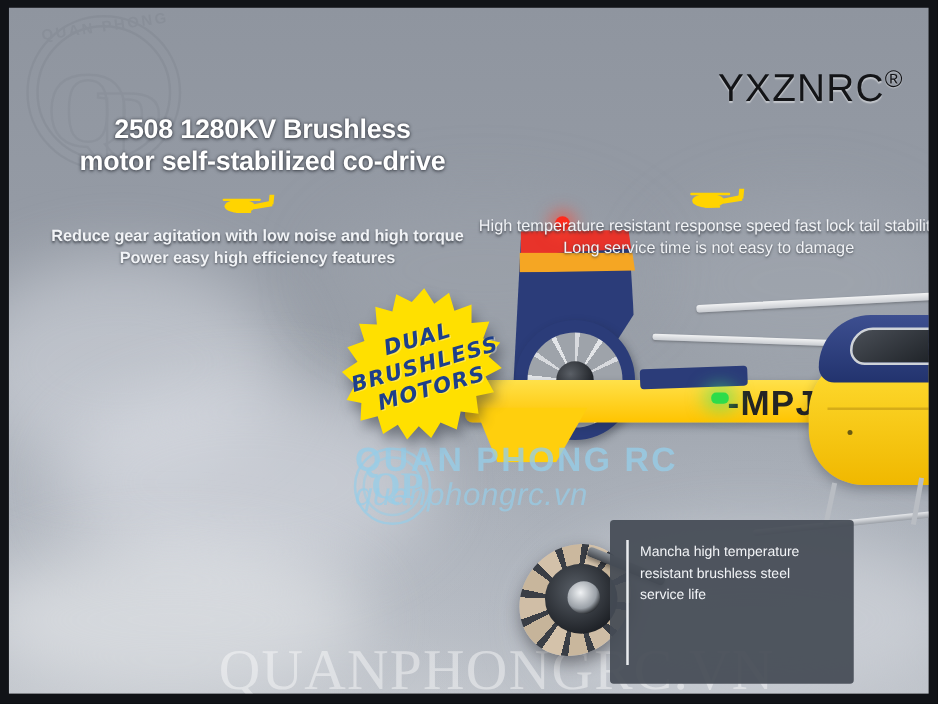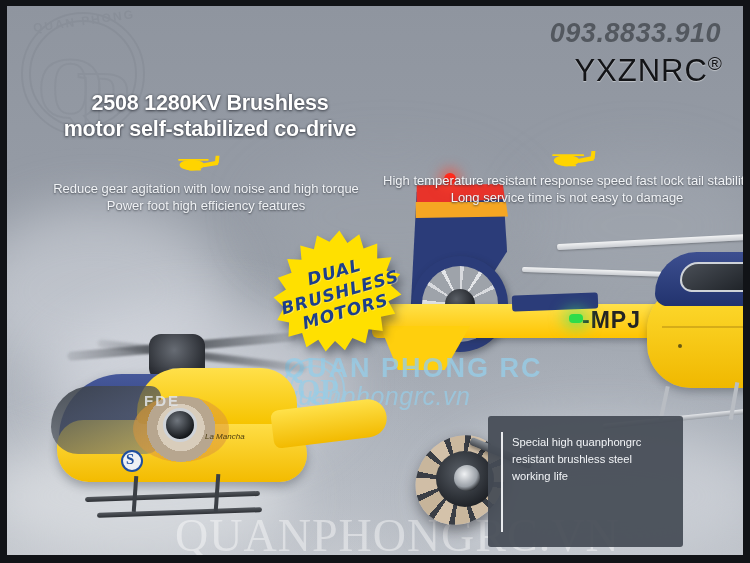--- a/index.html
+++ b/index.html
@@ -107,21 +107,21 @@
     letter-spacing:-.2px;
   }
   #headline-left{left:18px;top:84px;width:370px;text-align:center;}
   #headline-right{left:383px;top:84px;width:340px;text-align:center;}
 
   .subtext{
     position:absolute;z-index:30;
     color:#f1f3f6;font-size:13px;line-height:1.32;text-align:center;
     text-shadow:0 1px 2px rgba(45,50,58,.8);
   }
-  #subtext-left{left:8px;top:174px;width:382px;}
+  #subtext-left{left:8px;top:174px;width:382px;font-weight:bold;}
   #subtext-right{left:376px;top:166px;width:368px;}
 
   .heli-icon{position:absolute;z-index:29;}
 
   
   #burst{
     position:absolute;left:258px;top:222px;width:150px;height:128px;z-index:34;
     filter:drop-shadow(3px 6px 5px rgba(30,35,45,.45));
   }
   #burst .btxt{
@@ -190,73 +190,42 @@
       <div style="position:absolute;left:82px;top:-3px;width:12px;height:12px;border-radius:50%;background:#ff2a1c;box-shadow:0 0 12px 5px rgba(255,70,50,.55);"></div>
 
       <div style="position:absolute;left:50px;top:80px;width:96px;height:96px;border-radius:50%;background:#2b3c79;box-shadow:2px 3px 7px rgba(30,35,45,.4);"></div>
       <div style="position:absolute;left:60px;top:90px;width:76px;height:76px;border-radius:50%;background:conic-gradient(#d8dade 0 6deg,#9ea3aa 6deg 30deg,#e3e5e8 30deg 36deg,#9ea3aa 36deg 60deg,#d8dade 60deg 66deg,#9ea3aa 66deg 90deg,#e3e5e8 90deg 96deg,#9ea3aa 96deg 120deg,#d8dade 120deg 126deg,#9ea3aa 126deg 150deg,#e3e5e8 150deg 156deg,#9ea3aa 156deg 180deg,#d8dade 180deg 186deg,#9ea3aa 186deg 210deg,#e3e5e8 210deg 216deg,#9ea3aa 216deg 240deg,#d8dade 240deg 246deg,#9ea3aa 246deg 270deg,#e3e5e8 270deg 276deg,#9ea3aa 276deg 300deg,#d8dade 300deg 306deg,#9ea3aa 306deg 330deg,#e3e5e8 330deg 336deg,#9ea3aa 336deg 360deg);"></div>
       <div style="position:absolute;left:83px;top:113px;width:30px;height:30px;border-radius:50%;background:radial-gradient(circle at 38% 34%,#5a5f66,#1f2227 70%);"></div>
 
       <div style="position:absolute;left:10px;top:128px;width:300px;height:34px;background:linear-gradient(180deg,#ffe14a,#ffc400);border-radius:6px;box-shadow:0 3px 6px rgba(30,35,45,.3);"></div>
       <div style="position:absolute;left:18px;top:150px;width:90px;height:44px;background:#ffcf0d;clip-path:polygon(0 0,100% 0,72% 100%,20% 100%);"></div>
       <div style="position:absolute;left:150px;top:118px;width:86px;height:16px;background:#2b3c79;border-radius:3px;transform:rotate(-2deg);"></div>
 
-      <div style="position:absolute;left:220px;top:131px;font-size:23px;font-weight:bold;color:#232424;letter-spacing:1px;font-family:'Liberation Sans',sans-serif;">-MPJ</div>
+      <div style="position:absolute;left:220px;top:131px;font-size:28px;font-weight:bold;color:#232424;letter-spacing:1px;font-family:'Liberation Sans',sans-serif;">-MPJ</div>
       <div style="position:absolute;left:207px;top:138px;width:14px;height:9px;border-radius:4px;background:#2ddc4a;box-shadow:0 0 14px 6px rgba(70,230,110,.55);"></div>
 
       <div style="position:absolute;left:285px;top:108px;width:130px;height:104px;background:linear-gradient(180deg,#ffdd33,#f0b800);border-radius:46px 20px 34px 44px;box-shadow:0 4px 9px rgba(30,35,45,.3);"></div>
       <div style="position:absolute;left:293px;top:76px;width:125px;height:54px;background:linear-gradient(180deg,#3d4f90,#22336e);border-radius:54px 24px 10px 16px;"></div>
       <div style="position:absolute;left:318px;top:86px;width:72px;height:30px;background:linear-gradient(150deg,#4a4f57,#1d2126);border-radius:34px 18px 14px 22px;border:2px solid #cfd3d8;"></div>
       <div style="position:absolute;left:300px;top:150px;width:105px;height:2px;background:rgba(190,150,20,.6);"></div>
       <div style="position:absolute;left:316px;top:168px;width:4px;height:4px;border-radius:50%;background:#6a5a12;"></div>
 
       <div style="position:absolute;left:240px;top:238px;width:190px;height:5px;background:linear-gradient(180deg,#e7e9ec,#9ba0a7);border-radius:3px;transform:rotate(-6deg);"></div>
       <div style="position:absolute;left:300px;top:210px;width:4px;height:36px;background:#b9bdc3;transform:rotate(12deg);"></div>
       <div style="position:absolute;left:370px;top:206px;width:4px;height:38px;background:#b9bdc3;transform:rotate(10deg);"></div>
     </div>
 
-    <div class="art" style="left:30px;top:318px;width:340px;height:200px;z-index:24;">
-
-      <div style="position:absolute;left:30px;top:18px;width:230px;height:9px;background:linear-gradient(90deg,rgba(70,74,80,.15),rgba(62,66,72,.85),rgba(70,74,80,.15));border-radius:5px;transform:rotate(-5deg);filter:blur(1px);"></div>
-      <div style="position:absolute;left:60px;top:28px;width:210px;height:8px;background:linear-gradient(90deg,rgba(70,74,80,.12),rgba(58,62,68,.7),rgba(70,74,80,.12));border-radius:5px;transform:rotate(7deg);filter:blur(1.5px);"></div>
-      <div style="position:absolute;left:112px;top:10px;width:56px;height:46px;background:radial-gradient(circle at 45% 35%,#676c74,#2a2d33 72%);border-radius:12px;filter:blur(.6px);"></div>
-      <div style="position:absolute;left:130px;top:44px;width:14px;height:46px;background:linear-gradient(90deg,#3a3d43,#6d7279,#30333a);border-radius:3px;"></div>
-
-      <div style="position:absolute;left:22px;top:50px;width:220px;height:72px;background:linear-gradient(180deg,#46589a,#2a3a76);border-radius:70px 30px 14px 10px;box-shadow:0 5px 11px rgba(30,35,45,.35);"></div>
-
-      <div style="position:absolute;left:20px;top:96px;width:250px;height:62px;background:linear-gradient(180deg,#ffe04a,#f3bb00);border-radius:38px 50px 40px 46px;box-shadow:0 5px 10px rgba(30,35,45,.3);"></div>
-
-      <div style="position:absolute;left:100px;top:44px;width:160px;height:56px;background:linear-gradient(180deg,#ffe04a,#f6c400);border-radius:44px 36px 10px 6px;"></div>
-
-      <div style="position:absolute;left:14px;top:62px;width:110px;height:68px;background:linear-gradient(160deg,rgba(58,64,72,.9),rgba(120,126,134,.55));border-radius:60px 16px 22px 40px;"></div>
-
-      <div style="position:absolute;left:235px;top:80px;width:115px;height:38px;background:linear-gradient(180deg,#ffe14a,#f2ba00);border-radius:8px 20px 20px 8px;transform:rotate(-7deg);"></div>
-
-      <div style="position:absolute;left:96px;top:72px;width:96px;height:66px;border-radius:50%;background:radial-gradient(circle at 50% 48%,#2a2d34 0 16%,#d9cdbb 16% 40%,#b7a68f 40% 58%,rgba(220,150,60,.55) 58% 78%,rgba(210,140,50,0) 100%);filter:blur(.4px);"></div>
-      <div style="position:absolute;left:126px;top:84px;width:34px;height:34px;border-radius:50%;background:radial-gradient(circle at 40% 34%,#70767e,#15181c 72%);border:3px solid #cfd3d8;"></div>
-
-      <div style="position:absolute;left:107px;top:68px;font-size:15px;font-weight:bold;color:#e2e6ea;letter-spacing:2px;opacity:.85;">FDE</div>
-      <div style="position:absolute;left:168px;top:108px;font-size:8px;font-style:italic;color:#4a3c10;">La Mancha</div>
-      <div style="position:absolute;left:84px;top:126px;width:22px;height:22px;border-radius:50%;background:#eef1f4;border:2px solid #1f4fa0;"></div>
-      <div style="position:absolute;left:89px;top:127px;font-size:15px;font-weight:bold;color:#1f4fa0;font-family:'Liberation Serif',serif;">S</div>
-
-      <div style="position:absolute;left:48px;top:170px;width:175px;height:5px;background:linear-gradient(180deg,#55595f,#2e3136);border-radius:3px;transform:rotate(-2deg);"></div>
-      <div style="position:absolute;left:60px;top:186px;width:165px;height:5px;background:linear-gradient(180deg,#55595f,#2e3136);border-radius:3px;transform:rotate(-2deg);"></div>
-      <div style="position:absolute;left:96px;top:152px;width:4px;height:36px;background:#3b3f45;transform:rotate(4deg);"></div>
-      <div style="position:absolute;left:178px;top:150px;width:4px;height:38px;background:#3b3f45;transform:rotate(4deg);"></div>
-    </div>
 
     <div class="art" style="left:395px;top:415px;width:160px;height:115px;z-index:44;">
       <div style="position:absolute;left:12px;top:16px;width:92px;height:86px;border-radius:50%;background:conic-gradient(#cbb89e 0 22deg,#3a3e45 22deg 30deg,#d6c4ac 30deg 52deg,#3a3e45 52deg 60deg,#c7b59b 60deg 82deg,#3a3e45 82deg 90deg,#d2c0a8 90deg 112deg,#3a3e45 112deg 120deg,#c4b299 120deg 142deg,#3a3e45 142deg 150deg,#cfbda5 150deg 172deg,#3a3e45 172deg 180deg,#c9b79d 180deg 202deg,#3a3e45 202deg 210deg,#d4c2aa 210deg 232deg,#3a3e45 232deg 240deg,#c6b49a 240deg 262deg,#3a3e45 262deg 270deg,#d0bea6 270deg 292deg,#3a3e45 292deg 300deg,#c8b69c 300deg 322deg,#3a3e45 322deg 330deg,#d3c1a9 330deg 352deg,#3a3e45 352deg 360deg);transform:rotate(-20deg) skewX(-6deg);box-shadow:0 6px 14px rgba(10,12,16,.45);"></div>
       <div style="position:absolute;left:34px;top:30px;width:58px;height:56px;border-radius:50%;background:radial-gradient(circle at 42% 38%,#585e66,#1b1e23 78%);"></div>
       <div style="position:absolute;left:52px;top:44px;width:26px;height:26px;border-radius:50%;background:radial-gradient(circle at 40% 35%,#f0f2f4,#9aa0a7 55%,#222529 78%);"></div>
       <div style="position:absolute;left:66px;top:28px;width:66px;height:8px;background:linear-gradient(180deg,#8d939a,#43474d);border-radius:3px;transform:rotate(22deg);box-shadow:0 2px 4px rgba(0,0,0,.4);"></div>
     </div>
 
-    <div class="phone">093.8833.910</div>
     <div class="brand">
       <span>YXZNRC</span><sup>®</sup>
     </div>
 
     <div class="headline" id="headline-left">
       <div>2508 1280KV Brushless</div>
       <div>motor self-stabilized co-drive</div>
     </div>
     <div class="headline" id="headline-right">
     </div>
@@ -271,21 +240,21 @@
     <svg class="heli-icon" viewBox="0 0 60 24" style="left:542px;top:143px;width:48px;height:20px;">
       <ellipse cx="22" cy="14" rx="16" ry="7" fill="#ffd400"></ellipse>
       <path d="M36 12 L56 8 L56 14 L37 17 Z" fill="#ffd400"></path>
       <path d="M53 2 L58 2 L57 12 L52 11 Z" fill="#ffd400"></path>
       <rect x="4" y="6" width="40" height="2.4" rx="1.2" fill="#ffd400"></rect>
       <rect x="18" y="19" width="16" height="2" rx="1" fill="#ffd400"></rect>
     </svg>
 
     <div class="subtext" id="subtext-left">
       <div>Reduce gear agitation with low noise and high torque</div>
-      <div>Power foot high efficiency features</div>
+      <div>Power easy high efficiency features</div>
     </div>
     <div class="subtext" id="subtext-right">
       <div>High temperature resistant response speed fast lock tail stability</div>
       <div>Long service time is not easy to damage</div>
     </div>
 
     <div id="burst">
       <svg viewBox="0 0 200 200" style="position:absolute;left:0;top:0;width:150px;height:128px;">
         <polygon fill="#ffe000" points="100,2 113,22 132,8 139,31 161,23 161,47 184,45 176,67 198,72 183,90 200,105 179,116 190,136 167,141 170,164 147,161 142,184 121,175 109,195 93,180 78,197 66,178 47,190 40,167 18,173 19,150 -0,146 11,126 -6,110 14,97 1,78 23,70 16,48 39,49 37,26 59,32 64,10 84,20 Z" transform="translate(2,2) scale(0.97)"></polygon>
       </svg>
@@ -301,23 +270,23 @@
       <div class="qb">QP</div>
     </div>
     <div id="wm-center">
       <div class="l1">QUAN PHONG RC</div>
       <div class="l2">quanphongrc.vn</div>
     </div>
 
     <div id="info-panel">
       <div class="bar"></div>
       <div class="ptxt">
-        <div>Special high quanphongrc</div>
+        <div>Mancha high temperature</div>
         <div>resistant brushless steel</div>
-        <div>working life</div>
+        <div>service life</div>
       </div>
     </div>
 
     <div id="wm-bottom">QUANPHONGRC.VN</div>
 
   </div>
 
   <div id="frame"></div>
 </div>
 

